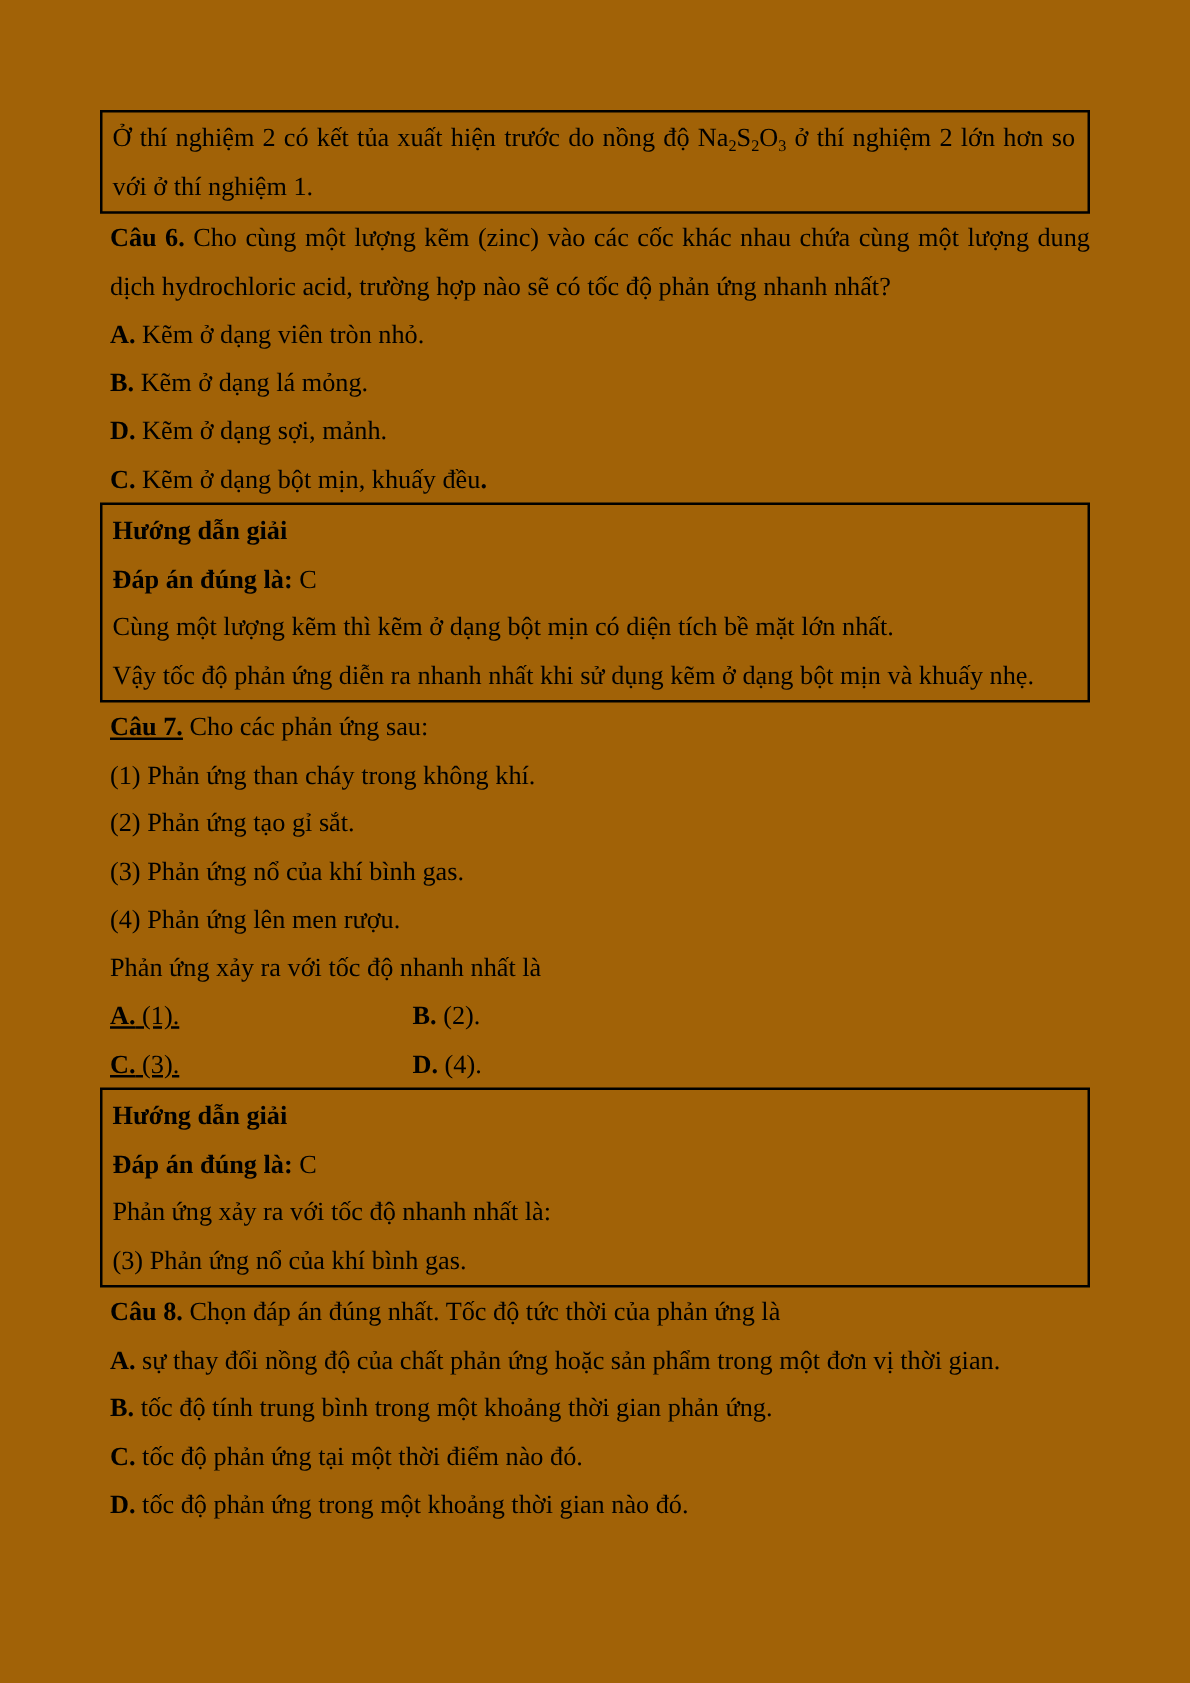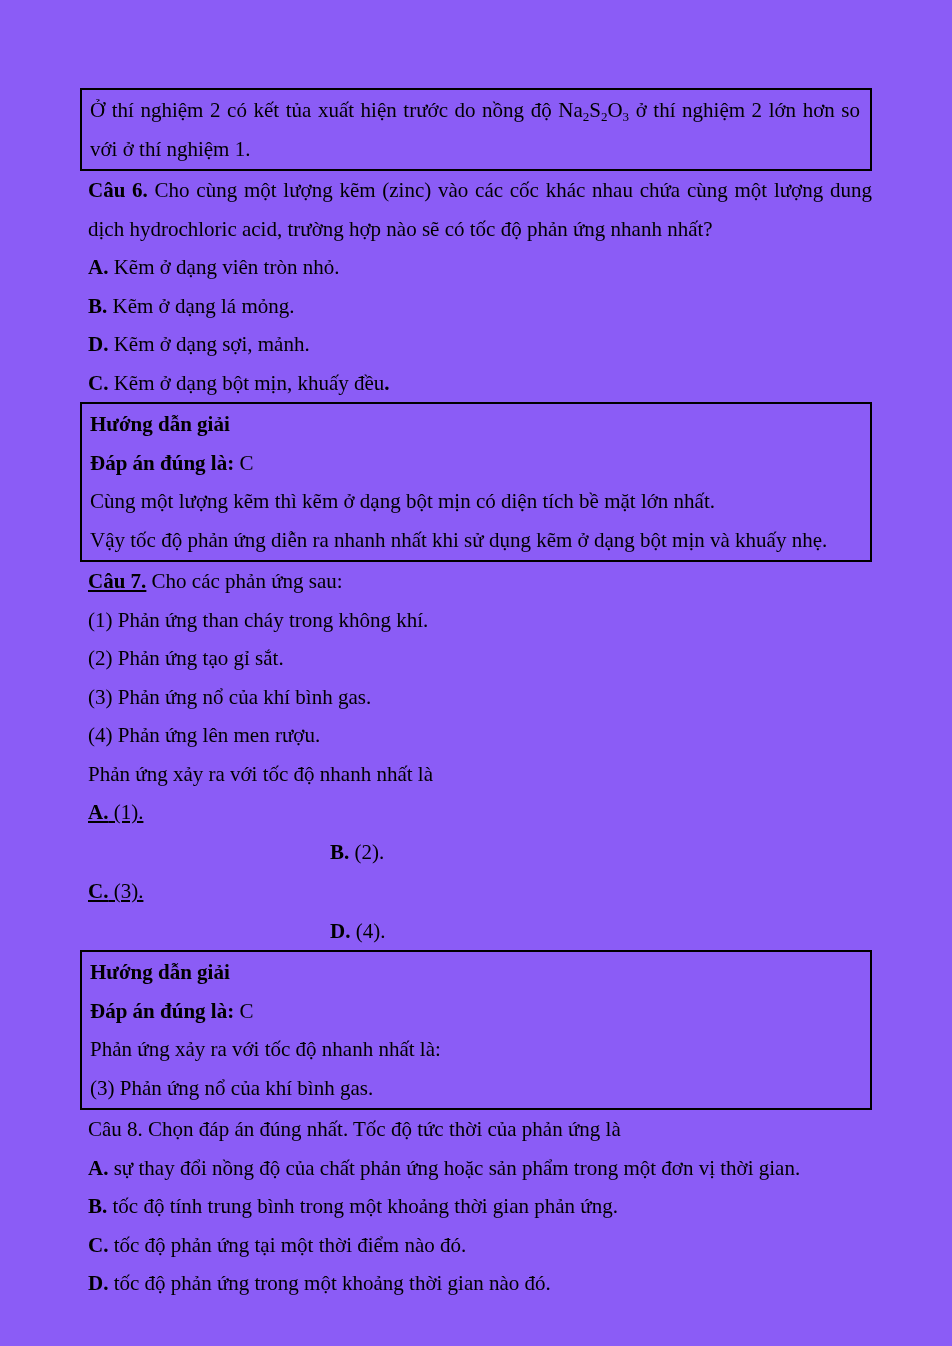--- a/index.html
+++ b/index.html
@@ -1,40 +1,40 @@
 <!DOCTYPE html>
 <html><head>
 <meta charset="utf-8">
 <style>
   html, body { margin: 0; padding: 0; background: #ffffff; }
   .page {
     width: 952px;
     height: 1346px;
     box-sizing: border-box;
     padding: 88px 80px 0 80px;
-    background: #8b5cf6;
+    background: #a16207;
     color: #000000;
     font-family: "Liberation Serif", "DejaVu Serif", serif;
     font-size: 21px;
     overflow: hidden;
   }
   .para {
     margin: 0;
     padding: 0 0 0 8px;
     line-height: 38.5px;
   }
   .justify { text-align: justify; }
   .box {
     border: 2px solid #000000;
     margin: 0;
     padding: 1px 10px 1px 0;
   }
   .opt-row { display: flex; }
   .opt-col1 { flex: 0 0 234px; text-decoration: underline; }
-  .opt-col2 { flex: 1 1 auto; margin-top: 40px; }
+  .opt-col2 { flex: 1 1 auto; }
   sub {
     font-size: 13px;
     line-height: 0;
     vertical-align: -4px;
   }
 </style>
 </head>
 <body>
 
 <div class="page">
@@ -72,19 +72,19 @@
     <p class="para opt-col2"><span style="font-weight: bold;">D.</span><span> (4).</span></p>
   </div>
 
   <div class="box">
     <p class="para"><span style="font-weight: bold;">Hướng dẫn giải</span></p>
     <p class="para"><span style="font-weight: bold;">Đáp án đúng là:</span><span> C</span></p>
     <p class="para"><span>Phản ứng xảy ra với tốc độ nhanh nhất là:</span></p>
     <p class="para"><span>(3) Phản ứng nổ của khí bình gas.</span></p>
   </div>
 
-  <p class="para"><span style="font-weight: normal;">Câu 8.</span><span> Chọn đáp án đúng nhất. Tốc độ tức thời của phản ứng là</span></p>
+  <p class="para"><span style="font-weight: bold;">Câu 8.</span><span> Chọn đáp án đúng nhất. Tốc độ tức thời của phản ứng là</span></p>
   <p class="para"><span style="font-weight: bold;">A.</span><span> sự thay đổi nồng độ của chất phản ứng hoặc sản phẩm trong một đơn vị thời gian.</span></p>
   <p class="para"><span style="font-weight: bold;">B.</span><span> tốc độ tính trung bình trong một khoảng thời gian phản ứng.</span></p>
   <p class="para"><span style="font-weight: bold;">C.</span><span> tốc độ phản ứng tại một thời điểm nào đó.</span></p>
   <p class="para"><span style="font-weight: bold;">D.</span><span> tốc độ phản ứng trong một khoảng thời gian nào đó.</span></p>
 
 </div>
 
 </body></html>

